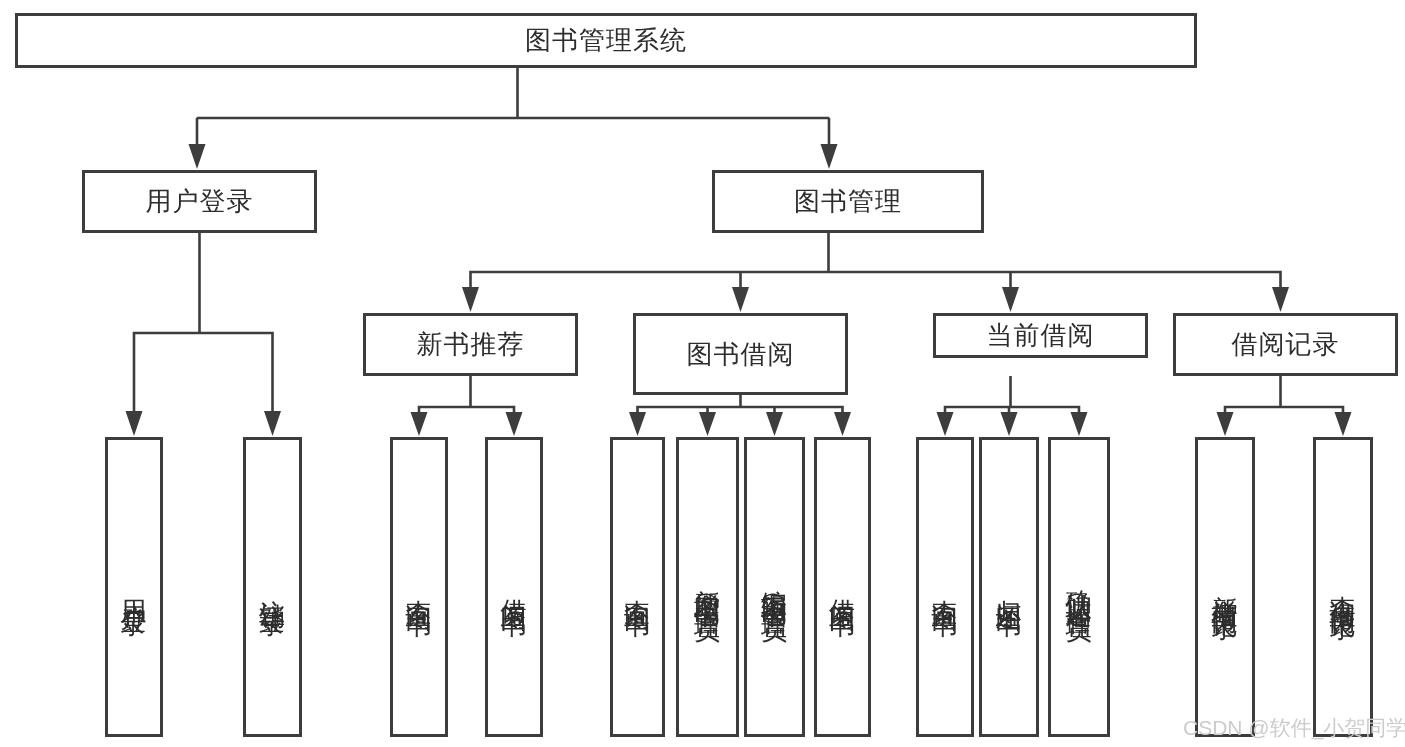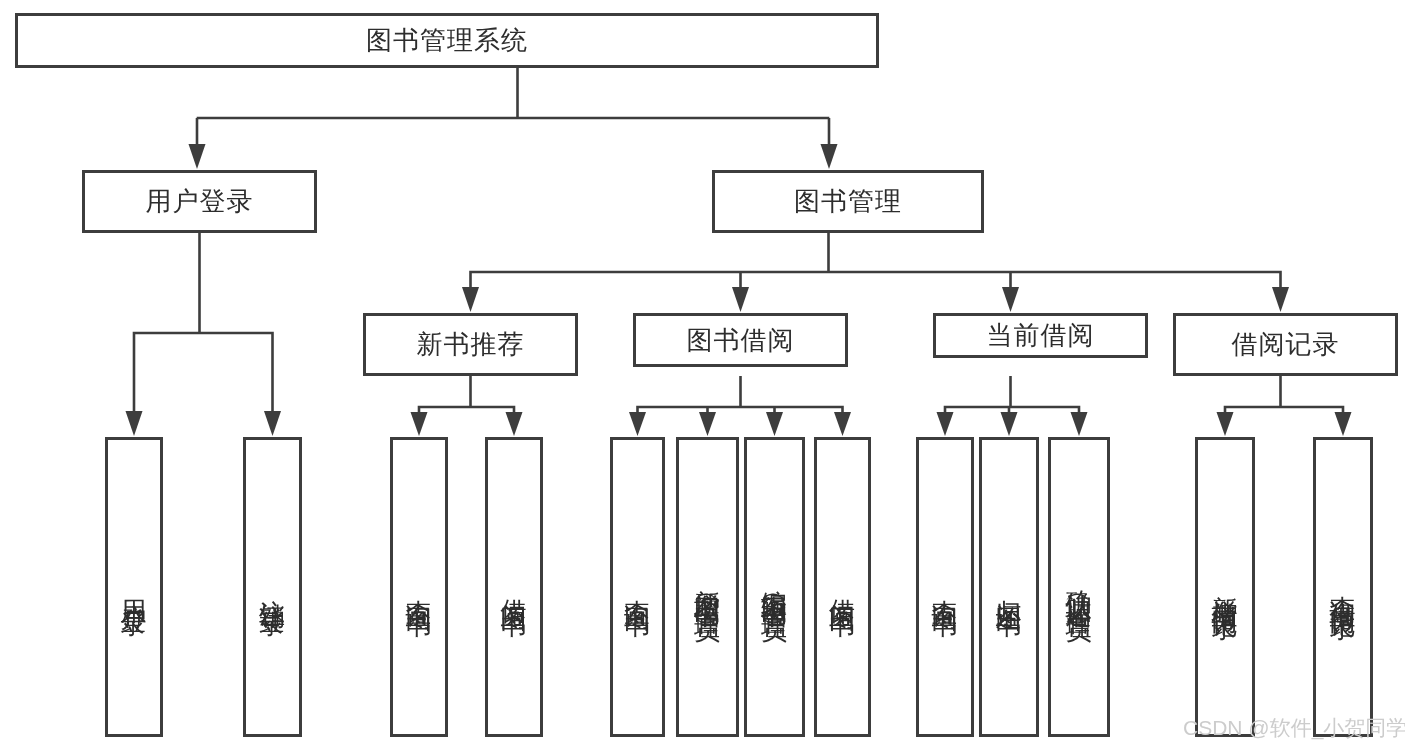--- a/index.html
+++ b/index.html
@@ -120,27 +120,27 @@
       <polygon points="1070.5,412 1087.5,412 1079,436"></polygon>
     </g>
 
     <g>
       <path d="M1280.5 376 V407 M1223.7 407 H1344.3 M1225 407 V415 M1343 407 V415"></path>
       <polygon points="1216.5,412 1233.5,412 1225,436"></polygon>
       <polygon points="1334.5,412 1351.5,412 1343,436"></polygon>
     </g>
   </svg>
 
-  <div class="node" style="left:15px;top:13px;width:864px;height:55px;">图书管理系统</div>
+  <div class="node" style="left:15px;top:13px;width:1182px;height:55px;">图书管理系统</div>
 
   <div class="node" style="left:82px;top:170px;width:235px;height:63px;">用户登录</div>
   <div class="node" style="left:712px;top:170px;width:272px;height:63px;">图书管理</div>
 
   <div class="node" style="left:363px;top:313px;width:215px;height:63px;">新书推荐</div>
-  <div class="node" style="left:633px;top:313px;width:215px;height:54px;">图书借阅</div>
+  <div class="node" style="left:633px;top:313px;width:215px;height:82px;">图书借阅</div>
   <div class="node" style="left:933px;top:313px;width:215px;height:45px;">当前借阅</div>
   <div class="node" style="left:1173px;top:313px;width:225px;height:63px;">借阅记录</div>
 
   <div class="leaf" style="left:105px;top:437px;width:58px;height:300px;">用户登录</div>
   <div class="leaf" style="left:243px;top:437px;width:59px;height:300px;">注销登录</div>
 
   <div class="leaf" style="left:390px;top:437px;width:58px;height:300px;">查询图书</div>
   <div class="leaf" style="left:485px;top:437px;width:58px;height:300px;">借阅图书</div>
 
   <div class="leaf" style="left:610px;top:437px;width:55px;height:300px;">查询图书</div>

